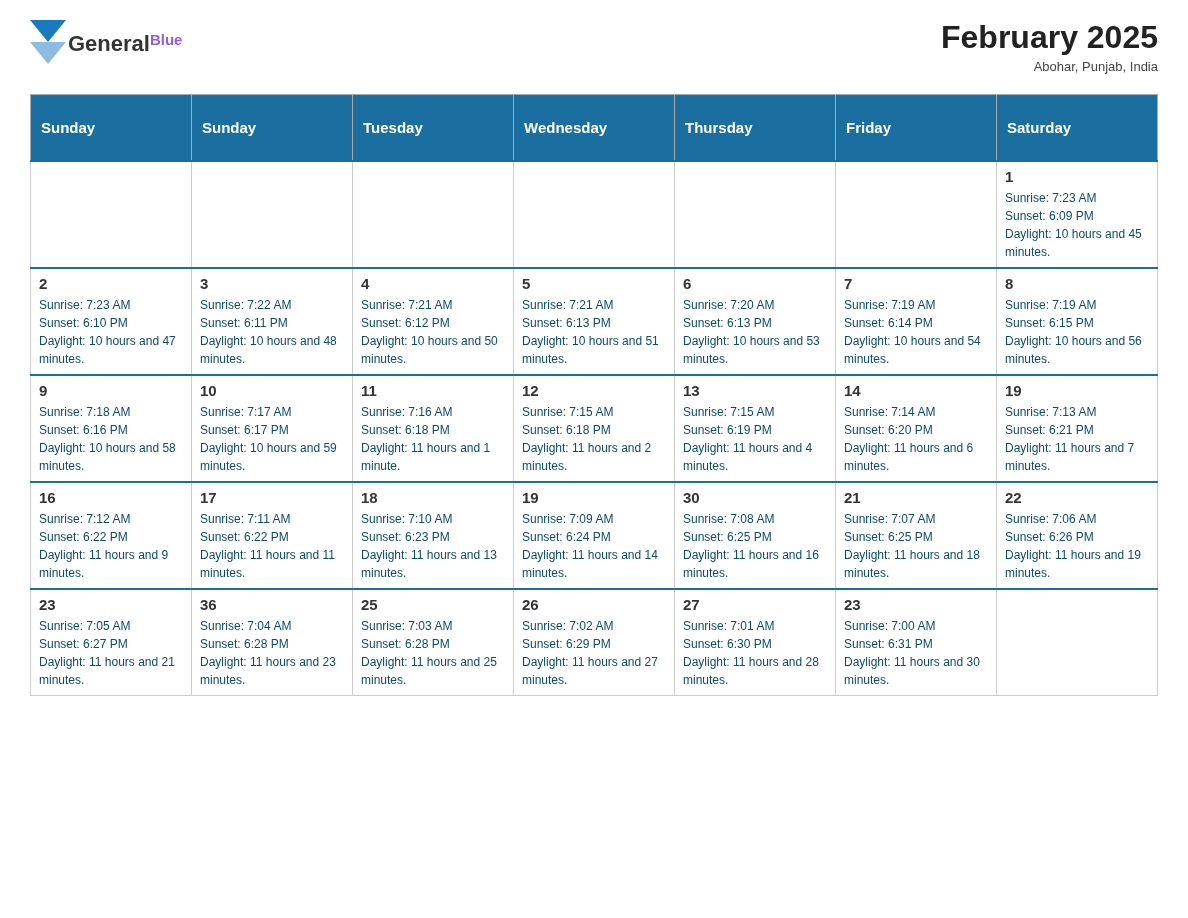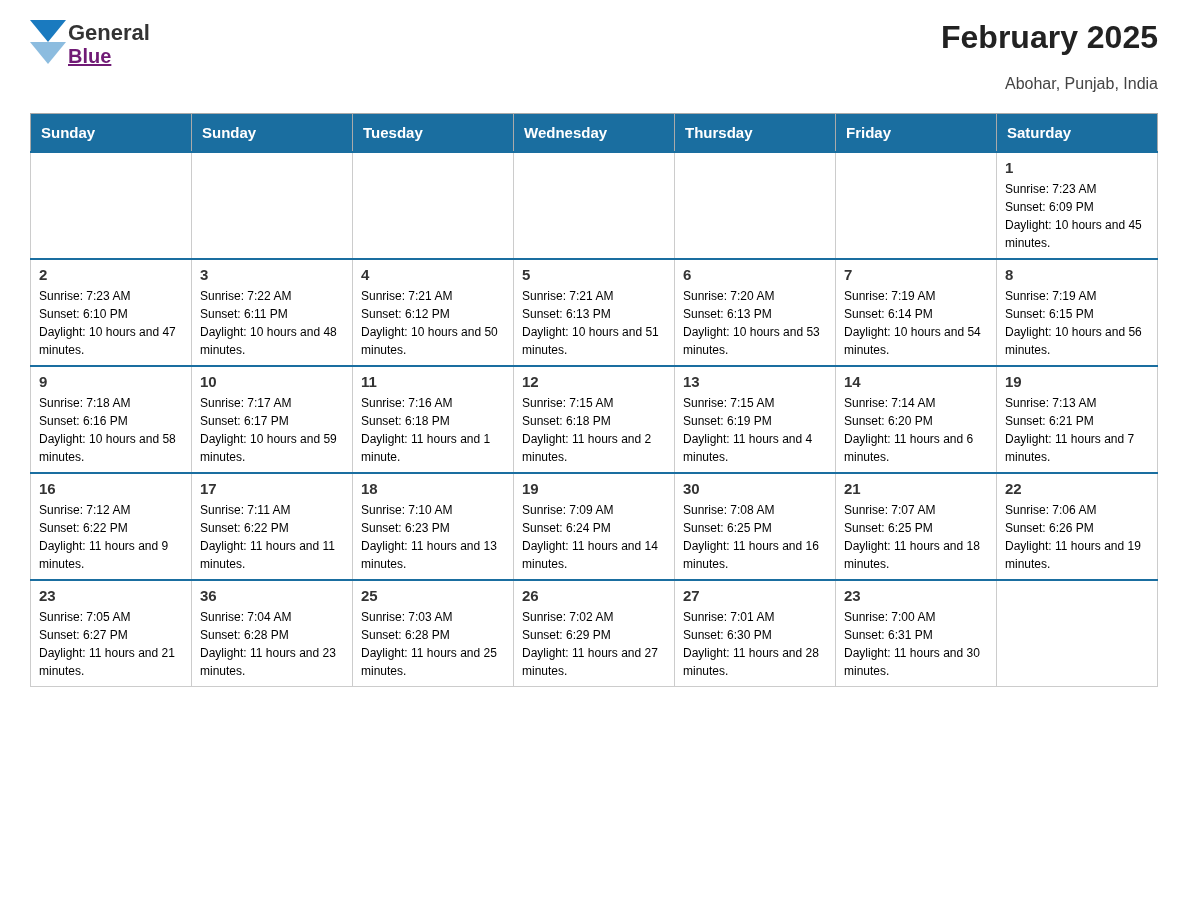--- a/index.html
+++ b/index.html
@@ -15,55 +15,54 @@
       justify-content: space-between;
       align-items: flex-start;
       margin-bottom: 20px;
     }
     .logo-text-general {
       font-size: 22px;
       font-weight: bold;
       color: #333;
     }
     .logo-text-blue {
-      font-size: 20px;
-      font-weight: bold;
-      color: #701a75;
-      text-decoration: underline;
+      font-size: 15px;
+      font-weight: bold;
+      color: #8b5cf6;
     }
     .logo-words {
       display: flex;
-      flex-direction: column;
+      flex-direction: row;
       line-height: 1.1;
     }
     .title-block {
       text-align: right;
     }
     .month-title {
       font-size: 32px;
       font-weight: bold;
       color: #222;
       line-height: 1.1;
     }
     .location {
-      font-size: 16px;
+      font-size: 13px;
       color: #444;
-      margin-top: 20px;
+      margin-top: 4px;
     }
     .calendar {
       width: 100%;
       border-collapse: collapse;
       border: 1px solid #aaa;
     }
     .calendar th {
       background-color: #1a6ea0;
       color: #fff;
       font-size: 15px;
       font-weight: bold;
-      padding: 10px 10px;
+      padding: 24px 10px;
       text-align: left;
       border: 1px solid #aaa;
     }
     .calendar td {
       vertical-align: top;
       border: 1px solid #ccc;
       padding: 6px 8px;
       width: calc(100% / 7);
       min-height: 110px;
       font-size: 12.5px;
@@ -75,21 +74,21 @@
     }
     .day-num {
       font-size: 15px;
       font-weight: bold;
       margin-bottom: 4px;
       display: block;
     }
     .day-info {
       font-size: 12px;
       line-height: 1.5;
-      color: #000000;
+      color: #0c4a6e;
     }
     .empty-cell {
       background: #f9f9f9;
     }
     .logo-container {
       display: flex;
       flex-direction: row;
       align-items: center;
     }
     .logo-svg {

